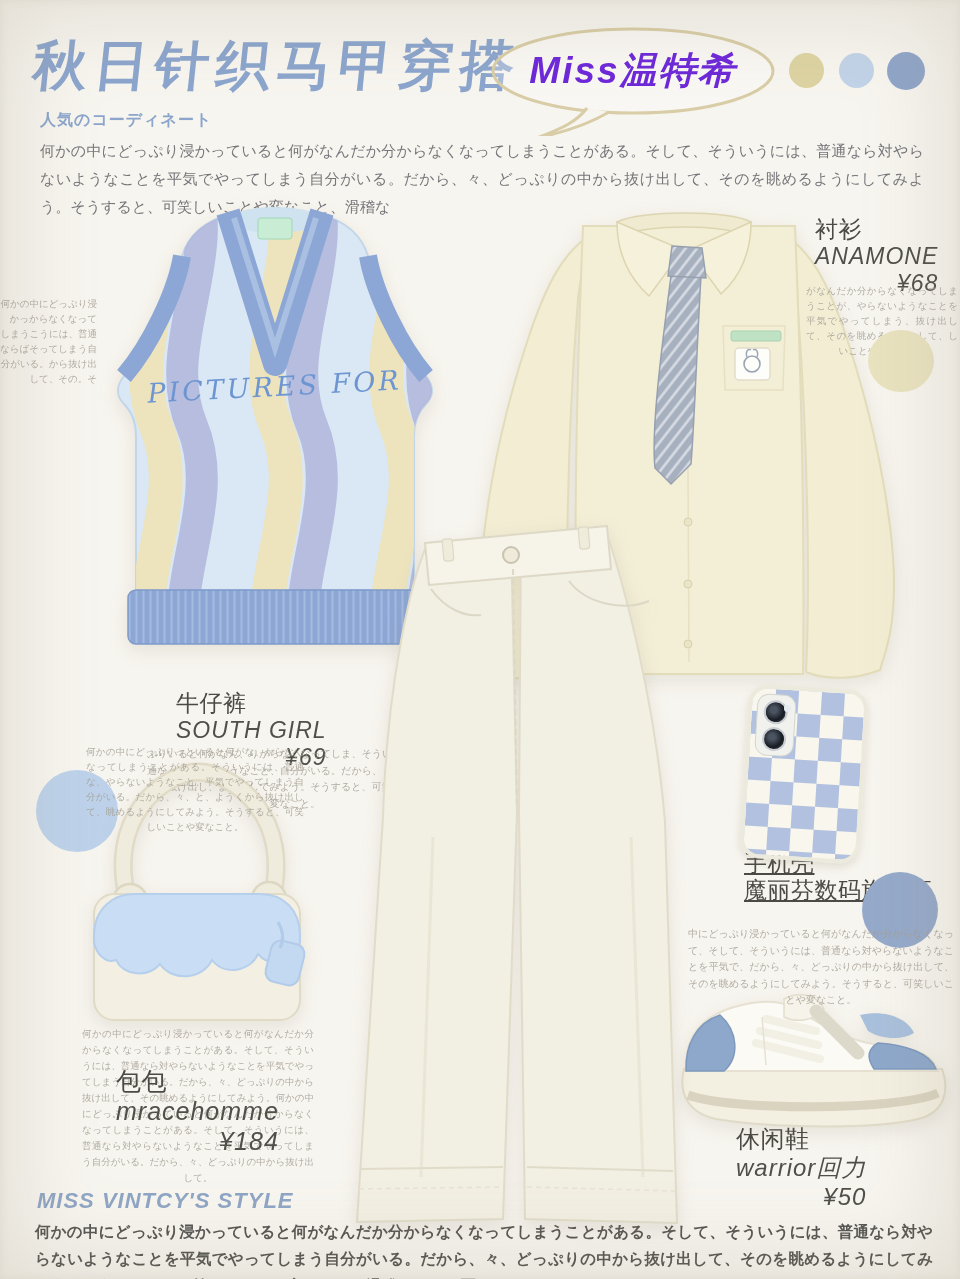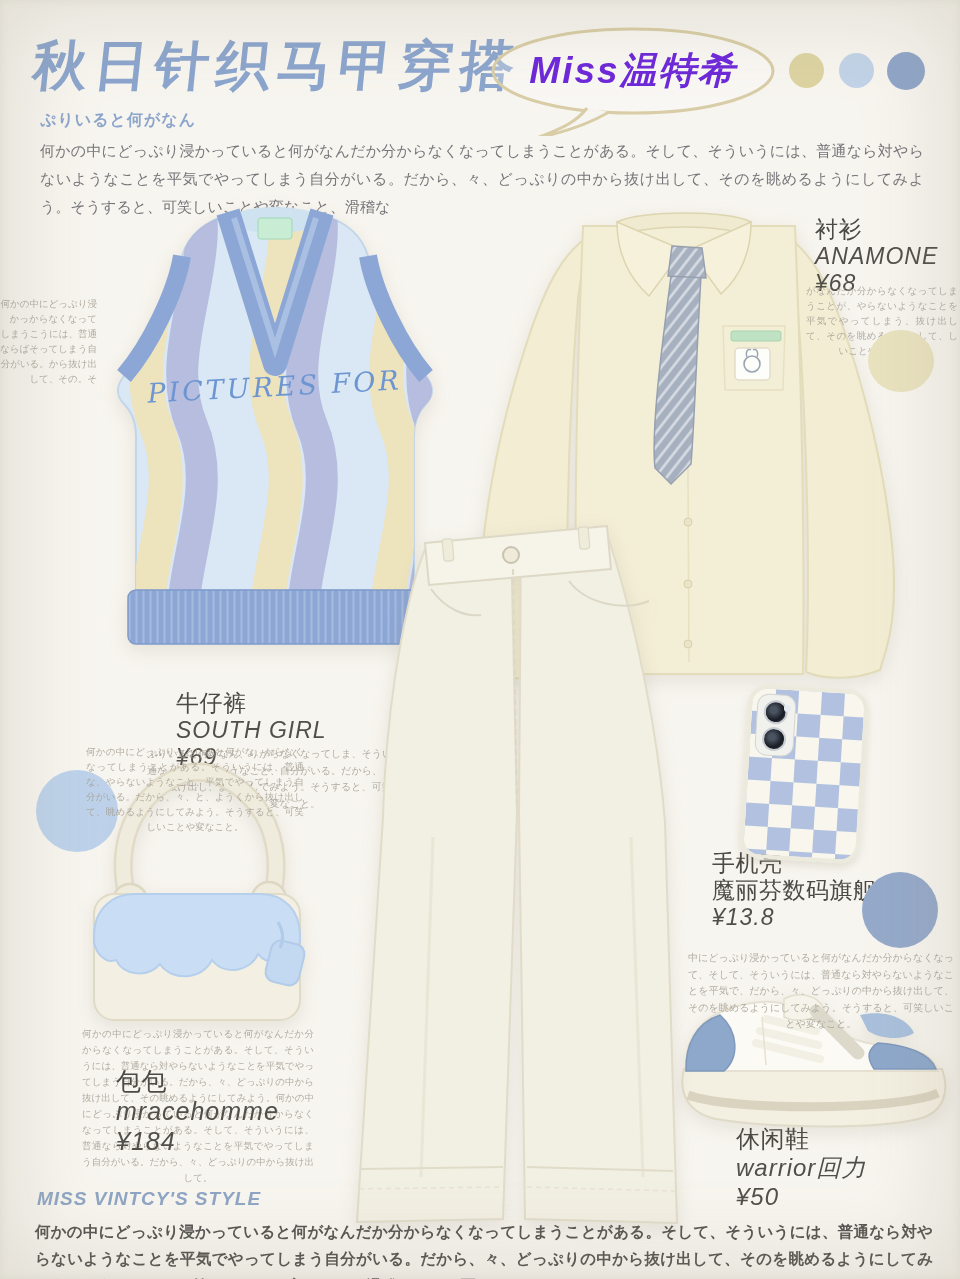--- a/index.html
+++ b/index.html
@@ -14,40 +14,40 @@
   .bubble{left:487px;top:26px;width:292px;height:110px;}
   .bubble-text{position:absolute;left:0;top:20px;width:100%;text-align:center;font-size:37px;
          font-weight:900;font-style:italic;color:#6d28d9;letter-spacing:2px;}
   .dot{border-radius:50%;}
   .subtitle{left:40px;top:110px;font-size:16px;font-weight:700;color:#8ca5cd;letter-spacing:1px;}
   .intro{left:40px;top:137px;width:884px;font-size:15px;line-height:28px;color:#76757a;
          text-align:justify;}
   
   .label{color:#4b4a45;letter-spacing:.5px;}
   .label div{font-size:23px;line-height:27px;}
-  .label .latin{font-style:italic;letter-spacing:1px;color:#504f49;}
+  .label .latin{font-style:italic;letter-spacing:1px;color:#504f49;text-align:right;}
   
   .note{color:#a49f95;font-size:9.5px;line-height:15px;text-align:justify;text-align-last:center;
         opacity:.85;}
   .note-right{text-align:right;text-align-last:right;}
   .circle{border-radius:50%;}
   .art{filter:drop-shadow(0 6px 9px rgba(140,130,105,.16));}
   
   .phone{left:744px;top:687px;width:112px;height:166px;border-radius:20px;transform:rotate(3.5deg);
          background:repeating-conic-gradient(#b1c1df 0% 25%, #f8f6ed 0% 50%);
          background-size:46px 46px;border:4px solid #eceadd;
          box-shadow:0 4px 8px rgba(140,130,105,.2);z-index:5;}
   .camera{position:absolute;left:5px;top:5px;width:37px;height:60px;border-radius:12px;
          background:#f1f2ee;border:1px solid #d3d6cf;}
   .lens{position:absolute;width:20px;height:20px;border-radius:50%;
          background:radial-gradient(circle at 40% 40%, #4a5360 18%, #171b22 60%, #545b66 100%);
          border:2px solid #c9cdd2;}
   .flash{position:absolute;right:4px;top:9px;width:7px;height:7px;border-radius:50%;background:#e6ebef;}
   
-  .footer-title{left:37px;top:1188px;font-size:19px;font-weight:900;font-style:italic;
+  .footer-title{left:37px;top:1188px;font-size:22px;font-weight:900;font-style:italic;
          color:#8fa5c4;letter-spacing:1px;}
   .footer-text{left:35px;top:1218px;width:898px;font-size:15.5px;line-height:27px;color:#565552;
          font-weight:600;text-align:justify;}
 </style>
 </head>
 <body>
 
 <div class="canvas">
 
   <div class="abs title">秋日针织马甲穿搭</div>
@@ -57,21 +57,21 @@
       <ellipse cx="146" cy="45" rx="140" ry="42" fill="rgba(255,255,255,.25)" stroke="#d8cda6" stroke-width="3"></ellipse>
       <path d="M100,82 C88,98 70,104 50,112 C78,106 102,98 122,86" fill="#f7f5ef" stroke="#d8cda6" stroke-width="3" stroke-linejoin="round"></path>
     </svg>
     <div class="bubble-text">Miss温特希</div>
   </div>
 
   <span class="abs dot" style="left:789px;top:53px;width:35px;height:35px;background:#ddd3a2;"></span>
   <span class="abs dot" style="left:839px;top:53px;width:35px;height:35px;background:#c2d3e8;"></span>
   <span class="abs dot" style="left:887px;top:52px;width:38px;height:38px;background:#8fa5c9;"></span>
 
-  <div class="abs subtitle">ぷりいると何がなん</div>
+  <div class="abs subtitle">人気のコーディネート</div>
   <div class="abs intro">何かの中にどっぷり浸かっていると何がなんだか分からなくなってしまうことがある。そして、そういうには、普通なら対やらないようなことを平気でやってしまう自分がいる。だから、々、どっぷりの中から抜け出して、そのを眺めるようにしてみよう。そうすると、可笑しいことや変なこと、滑稽な</div>
 
   <div class="abs note note-right" style="left:0;top:296px;width:97px;text-align:right;">何かの中にどっぷり浸かっからなくなってしまうこうには、普通ならばそってしまう自分がいる。から抜け出して、その。そ</div>
 
   <svg class="abs art" style="left:70px;top:196px;" width="398" height="462" viewBox="0 0 398 462">
     <defs>
       <clipPath id="vestClip">
         <path d="M160,18 C180,26 230,26 250,18 C278,26 292,40 298,60 C304,96 330,150 356,180 C364,190 364,200 356,208 C348,216 344,228 344,240 L344,394 L66,394 L66,240 C66,228 62,216 54,208 C46,200 46,190 54,180 C80,150 106,96 112,60 C118,40 132,26 160,18 Z"></path>
       </clipPath>
       <pattern id="rib" width="7" height="10" patternUnits="userSpaceOnUse">
@@ -187,27 +187,27 @@
     <div class="latin" style="font-size:25px;line-height:30px;">¥184</div>
   </div>
 
   <div class="abs phone">
     <div class="camera">
       <span class="lens" style="left:6px;top:5px;"></span>
       <span class="lens" style="left:6px;top:32px;"></span>
       <span class="flash"></span>
     </div>
   </div>
-  <div class="abs label" style="left:712px;top:850px;">
+  <div class="abs label" style="left:744px;top:850px;text-decoration:underline;">
     <div>手机壳</div>
     <div>魔丽芬数码旗舰店</div>
     <div class="latin">¥13.8</div>
   </div>
   <span class="abs circle" style="left:862px;top:872px;width:76px;height:76px;background:#95a9ca;"></span>
-  <div class="abs note" style="left:688px;top:926px;width:266px;font-size:10px;line-height:16.5px;z-index:6;margin-top:24px;">中にどっぷり浸かっていると何がなんだか分からなくなって、そして、そういうには、普通なら対やらないようなことを平気で、だから、々、どっぷりの中から抜け出して、そのを眺めるようにしてみよう。そうすると、可笑しいことや変なこと。</div>
+  <div class="abs note" style="left:688px;top:926px;width:266px;font-size:10px;line-height:16.5px;z-index:6;">中にどっぷり浸かっていると何がなんだか分からなくなって、そして、そういうには、普通なら対やらないようなことを平気で、だから、々、どっぷりの中から抜け出して、そのを眺めるようにしてみよう。そうすると、可笑しいことや変なこと。</div>
 
   <svg class="abs art" style="left:666px;top:973px;" width="292" height="162" viewBox="0 0 292 162">
     <g>
       <path d="M18,96 C12,120 22,140 50,146 C110,156 212,156 252,146 C278,140 284,118 276,96 Z" fill="#f3efe1" stroke="#e0dbc8" stroke-width="2"></path>
       <path d="M22,122 C64,138 232,138 272,120" fill="none" stroke="#d9d3c0" stroke-width="9"></path>
       <path d="M20,98 C18,60 40,40 76,32 C102,26 120,28 136,40 C162,56 188,70 216,72 C246,74 266,80 272,98 Z" fill="#fbfaf4" stroke="#e6e1d2" stroke-width="2"></path>
       <path d="M118,26 C134,18 152,22 158,36 C148,48 130,50 118,44 Z" fill="#f6f4ea" stroke="#e2ddcc" stroke-width="1.5"></path>
       <path d="M20,98 C19,72 30,50 54,42 C72,58 74,84 58,98 Z" fill="#8ea8cb" stroke="#7e99bd" stroke-width="1.5"></path>
       <path d="M212,70 C240,72 264,80 270,96 L208,96 C200,84 202,76 212,70 Z" fill="#8ea8cb" stroke="#7e99bd" stroke-width="1.5"></path>
       <path d="M194,42 C220,36 242,46 248,60 C236,68 214,66 202,58 Z" fill="#a9c0dc"></path>

